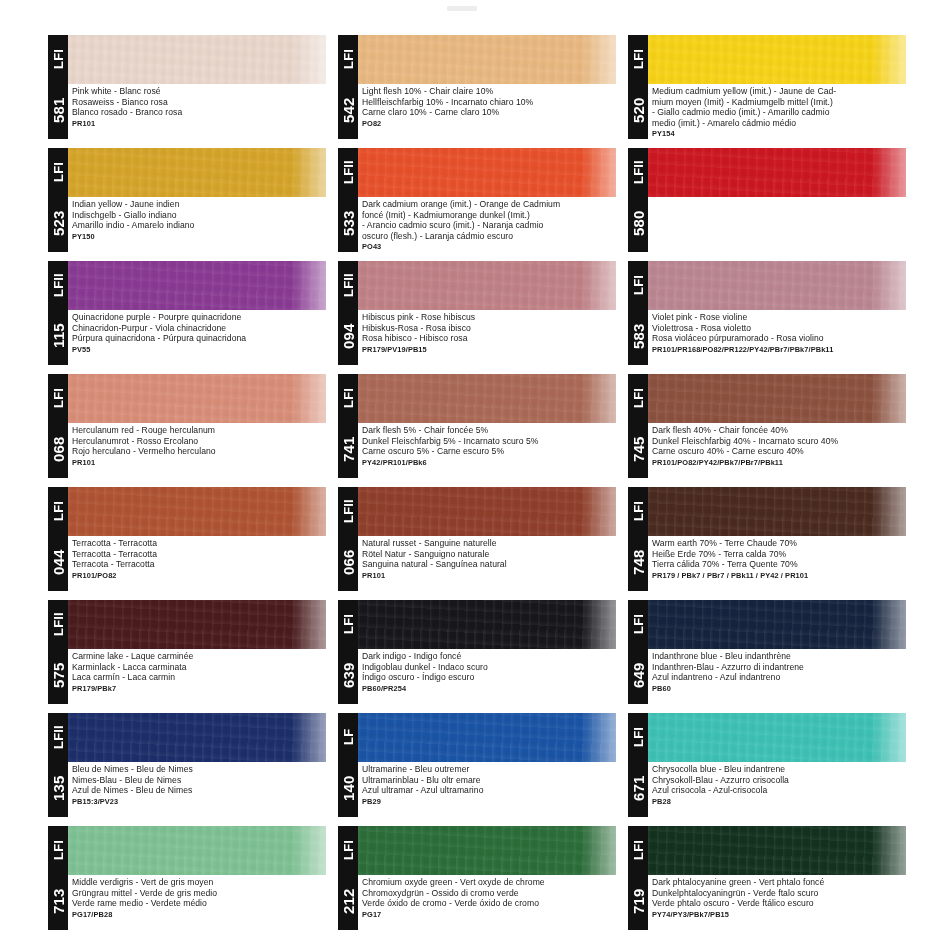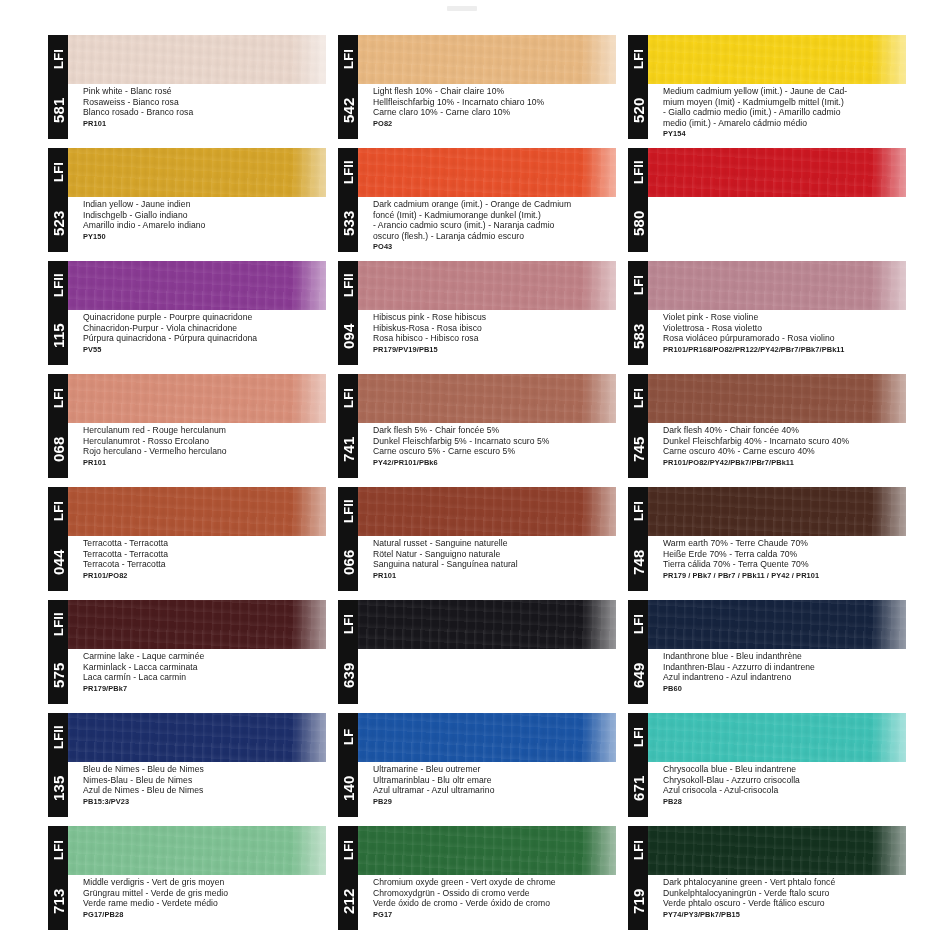--- a/index.html
+++ b/index.html
@@ -111,21 +111,20 @@
     pointer-events: none;
   }
 
   
   .info {
     position: absolute;
     left: 24px;
     top: 51px;
     width: 254px;
     color: #1a1a1a;
-    margin-left: 11px;
   }
   .info .line {
     font-size: 8.6px;
     line-height: 10.6px;
     white-space: nowrap;
     letter-spacing: 0.05px;
   }
   .info .pigment {
     font-size: 7.4px;
     line-height: 10px;
@@ -406,20 +405,26 @@
       </div>
       <div class="entry">
         <div class="tab">
           <span class="lf">LFI</span>
           <span class="num">639</span>
         </div>
         <div class="swatch" style="background-color: rgb(24, 23, 28);">
           <div class="grain"></div>
           <div class="fade"></div>
         </div>
+        <div class="info">
+          <div class="line">Dark indigo - Indigo foncé</div>
+          <div class="line">Indigoblau dunkel - Indaco scuro</div>
+          <div class="line">Índigo oscuro - Índigo escuro</div>
+          <div class="pigment">PB60/PR254</div>
+        </div>
       </div>
       <div class="entry">
         <div class="tab">
           <span class="lf">LFI</span>
           <span class="num">649</span>
         </div>
         <div class="swatch" style="background-color: rgb(22, 36, 63);">
           <div class="grain"></div>
           <div class="fade"></div>
         </div>

